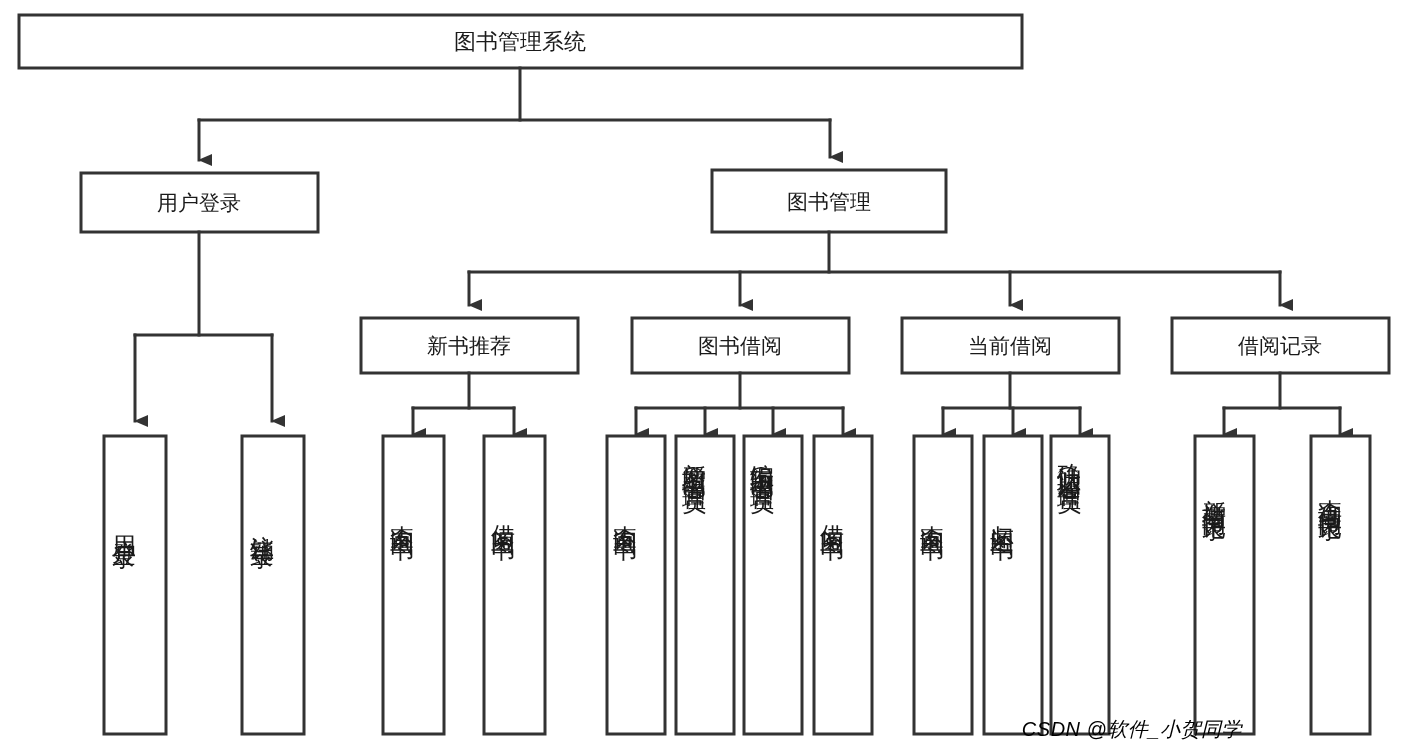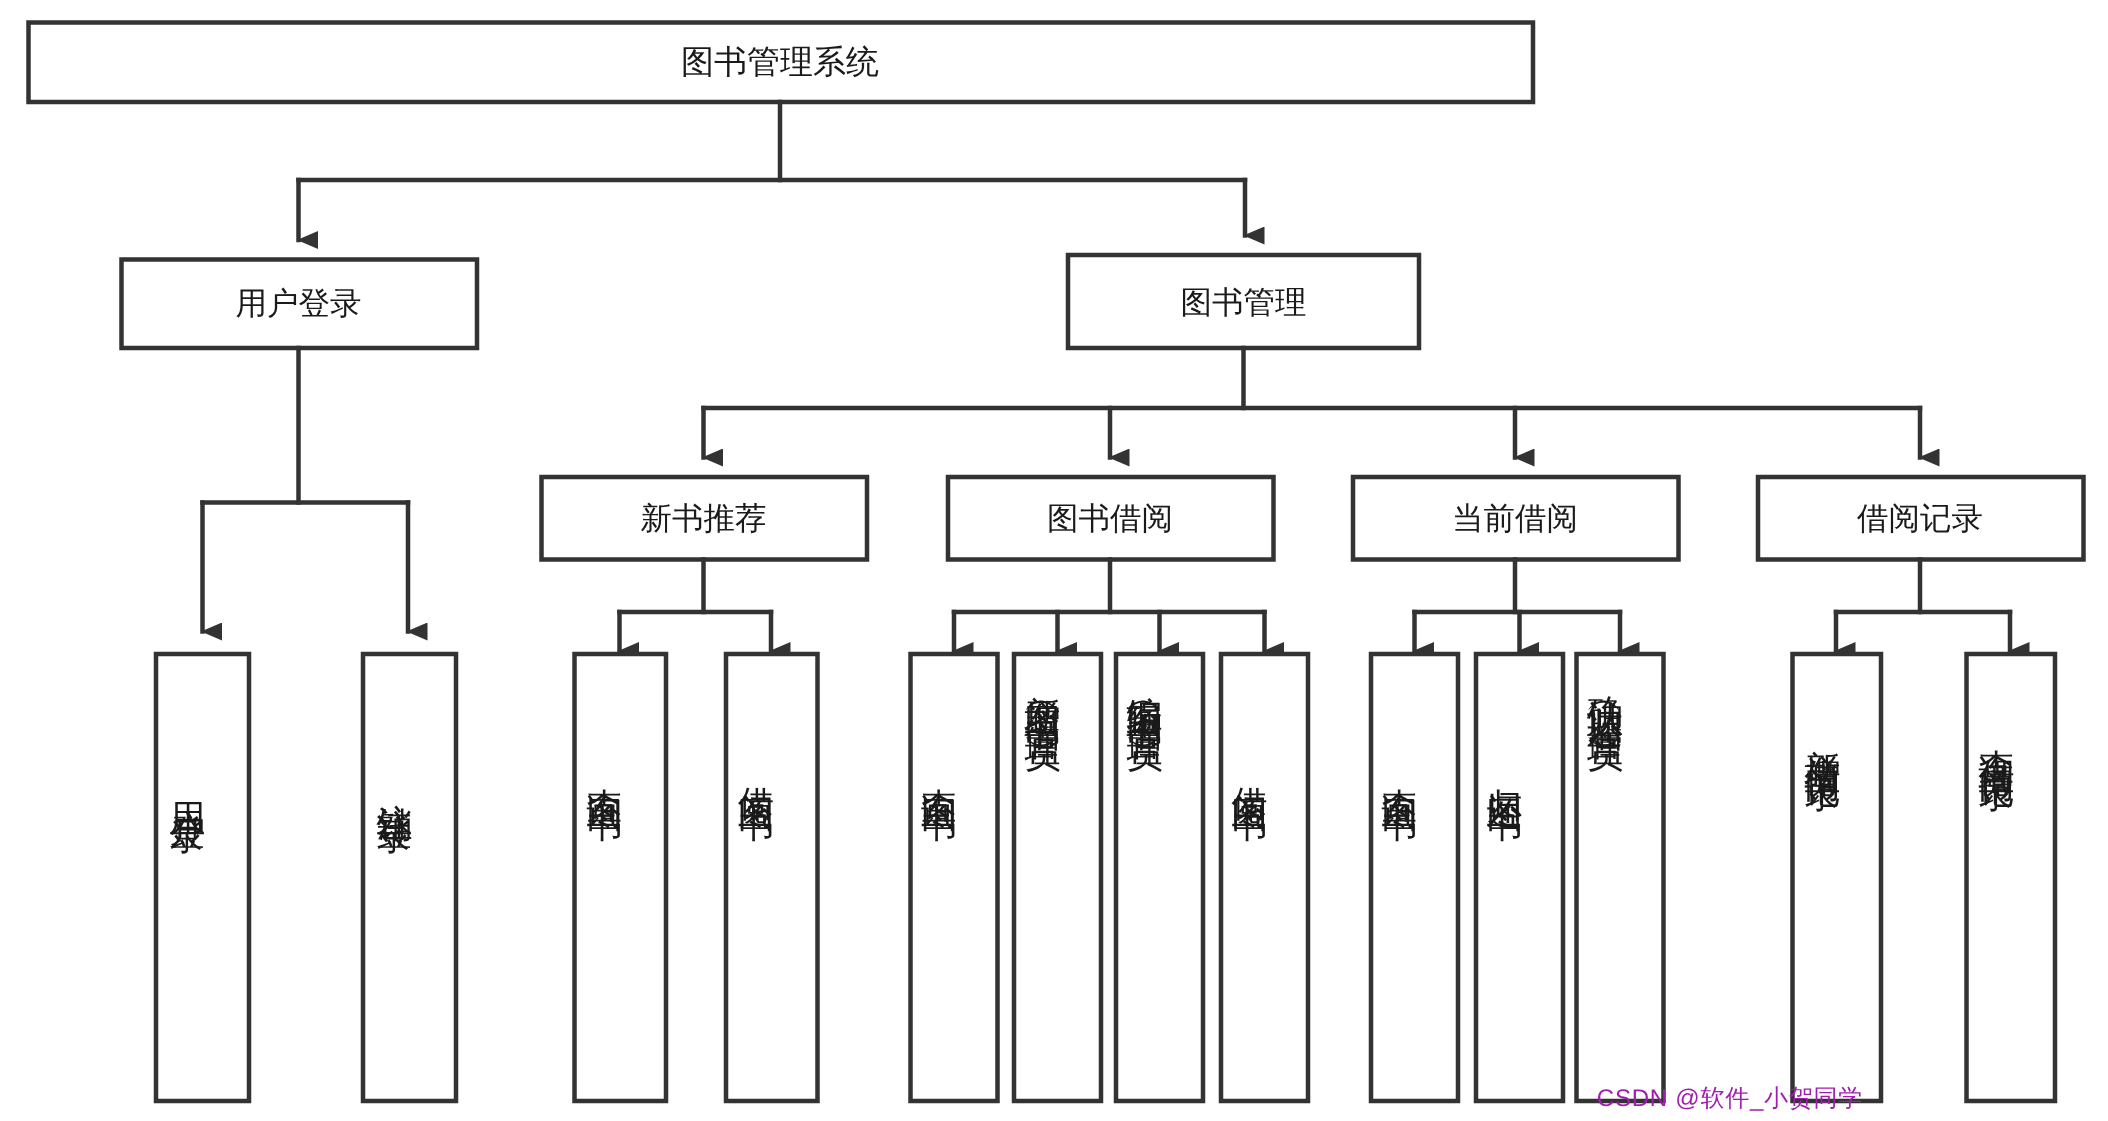--- a/index.html
+++ b/index.html
@@ -66,24 +66,25 @@
     color: #1a1a1a;
     white-space: nowrap;
     text-align: start;
     pointer-events: none;
   }
   .watermark {
     position: absolute;
     right: 8px;
     bottom: 4px;
     font-family: "Liberation Sans", "DejaVu Sans", sans-serif;
-    font-size: 16px;
-    color: #a21caf;
+    font-size: 20px;
+    color: #000000;
     letter-spacing: 0.5px;
     user-select: none;
+    font-style: italic;
   }
 </style>
 </head>
 <body>
 
 <div id="diagram-root">
 
   <svg class="diagram-canvas" viewBox="0 0 1405 747" xmlns="http://www.w3.org/2000/svg">
     <defs>
       <marker id="arrow" viewBox="0 0 12 14" refX="6" refY="13" markerWidth="12" markerHeight="14" orient="auto-start-reverse" markerUnits="userSpaceOnUse">

